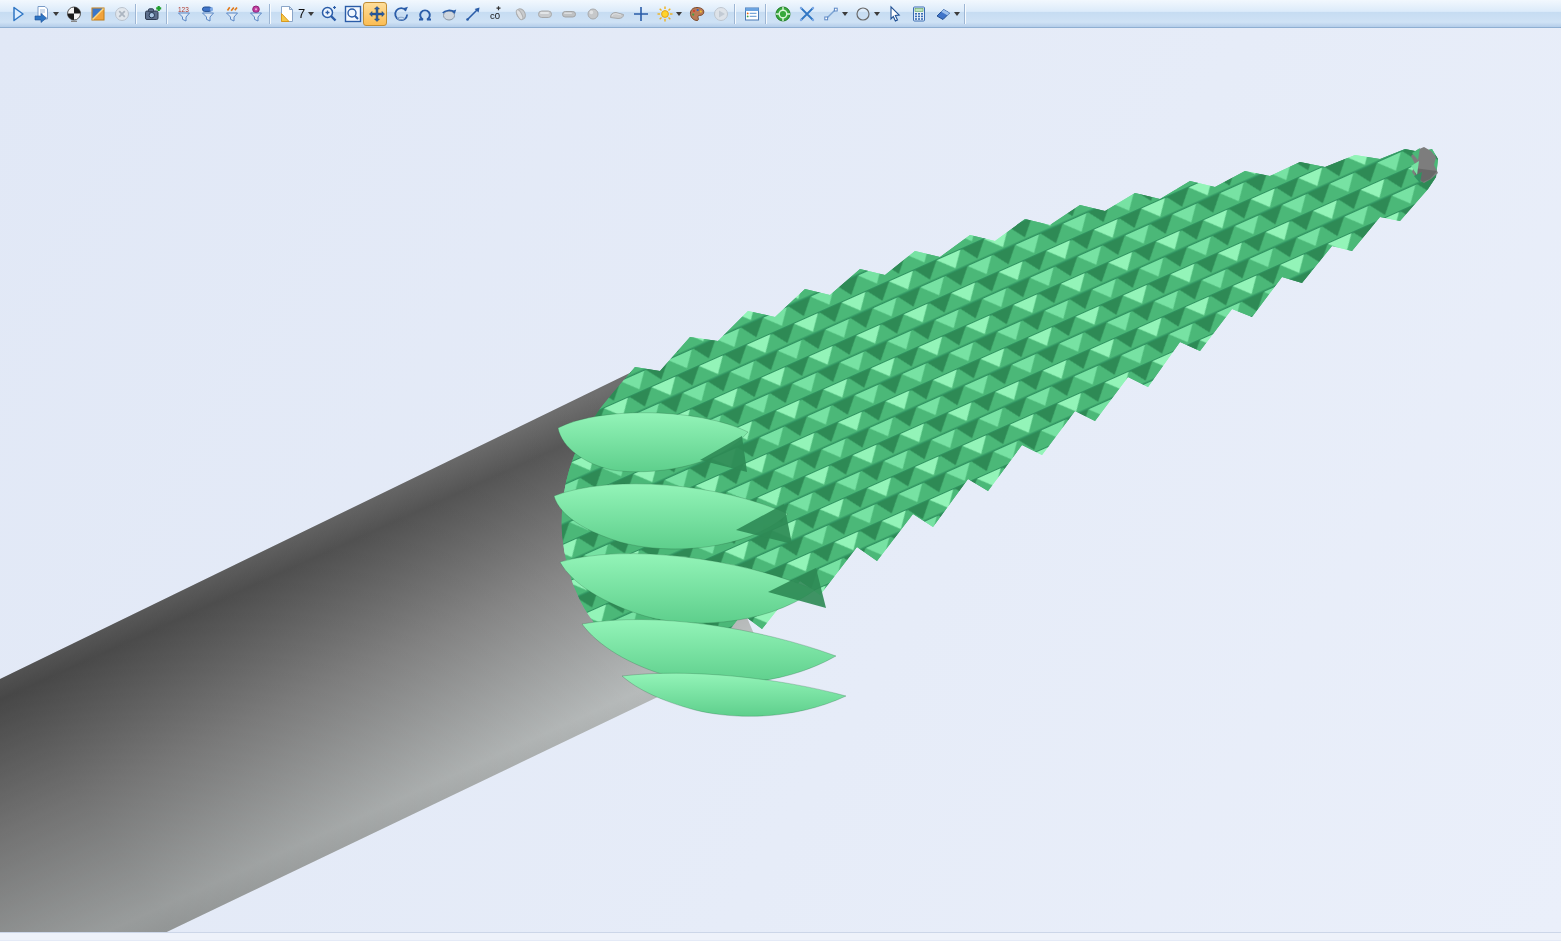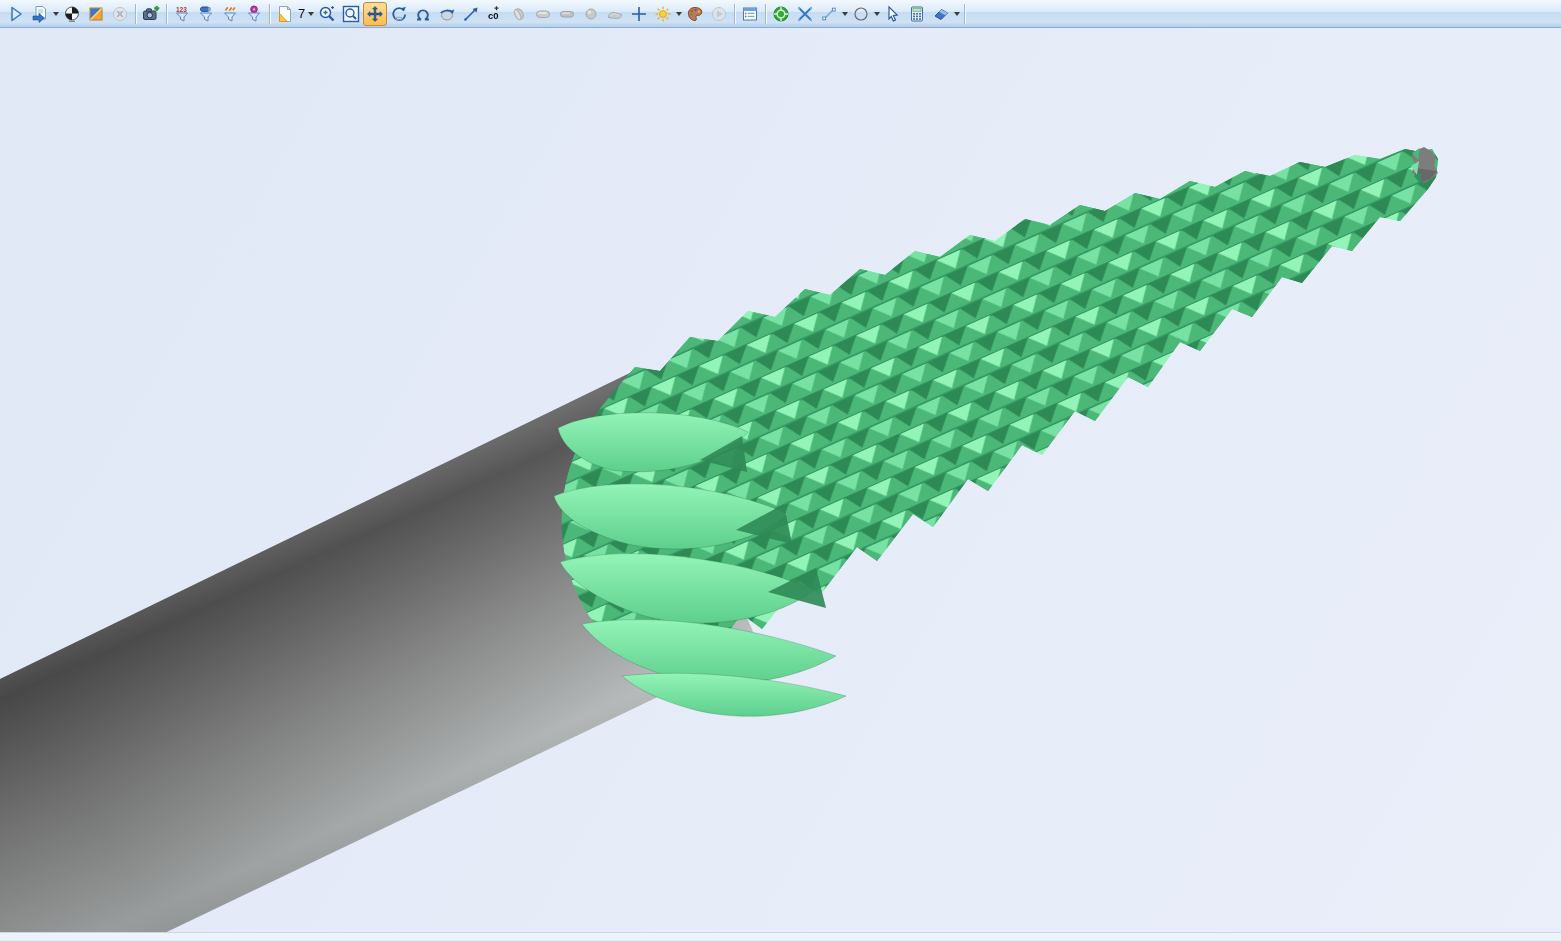--- a/index.html
+++ b/index.html
@@ -1,22 +1,22 @@
 <!DOCTYPE html>
 <html><head>
 <meta charset="utf-8">
 <style>
   html,body{margin:0;padding:0;width:1561px;height:941px;overflow:hidden;
     font-family:"Liberation Sans", sans-serif;background:#e4eaf7;}
   
   .toolbar{height:28px;display:flex;align-items:center;padding:0 0 0 4px;box-sizing:border-box;
     background:linear-gradient(180deg,#f2f8fe 0%,#dcebfa 42%,#c6dcf2 46%,#cfe2f5 82%,#b4cde9 100%);
     border-bottom:1px solid #8fafd2;}
-  .tb{width:24px;height:24px;display:flex;align-items:center;justify-content:center;flex:0 0 auto;
-    border:1px solid transparent;border-radius:3px;box-sizing:border-box;font-weight:bold;}
+  .tb{width:24px;height:24px;display:flex;align-items:center;justify-content:flex-end;flex:0 0 auto;
+    border:1px solid transparent;border-radius:3px;box-sizing:border-box;}
   .tb.active{background:linear-gradient(180deg,#fede9a 0%,#fbbd54 100%);border-color:#c08c33;}
   .tb.disabled{opacity:.9;}
   .sep{width:1px;height:20px;background:#9db6d4;box-shadow:1px 0 0 #f6fafe;margin:0 3px;flex:0 0 auto;}
   .caret{width:0;height:0;border-left:3px solid transparent;border-right:3px solid transparent;
     border-top:4px solid #3b3b3b;display:inline-block;margin:0 1px;flex:0 0 auto;}
   .lbl7{font-size:13px;color:#111;margin:0 2px 0 1px;}
   
   .viewport{position:relative;width:1561px;height:904px;background:linear-gradient(135deg,#e1e8f6 0%,#e6ecf8 60%,#eaeffa 100%);}
   .viewport svg.scene{position:absolute;left:0;top:0;}
   

